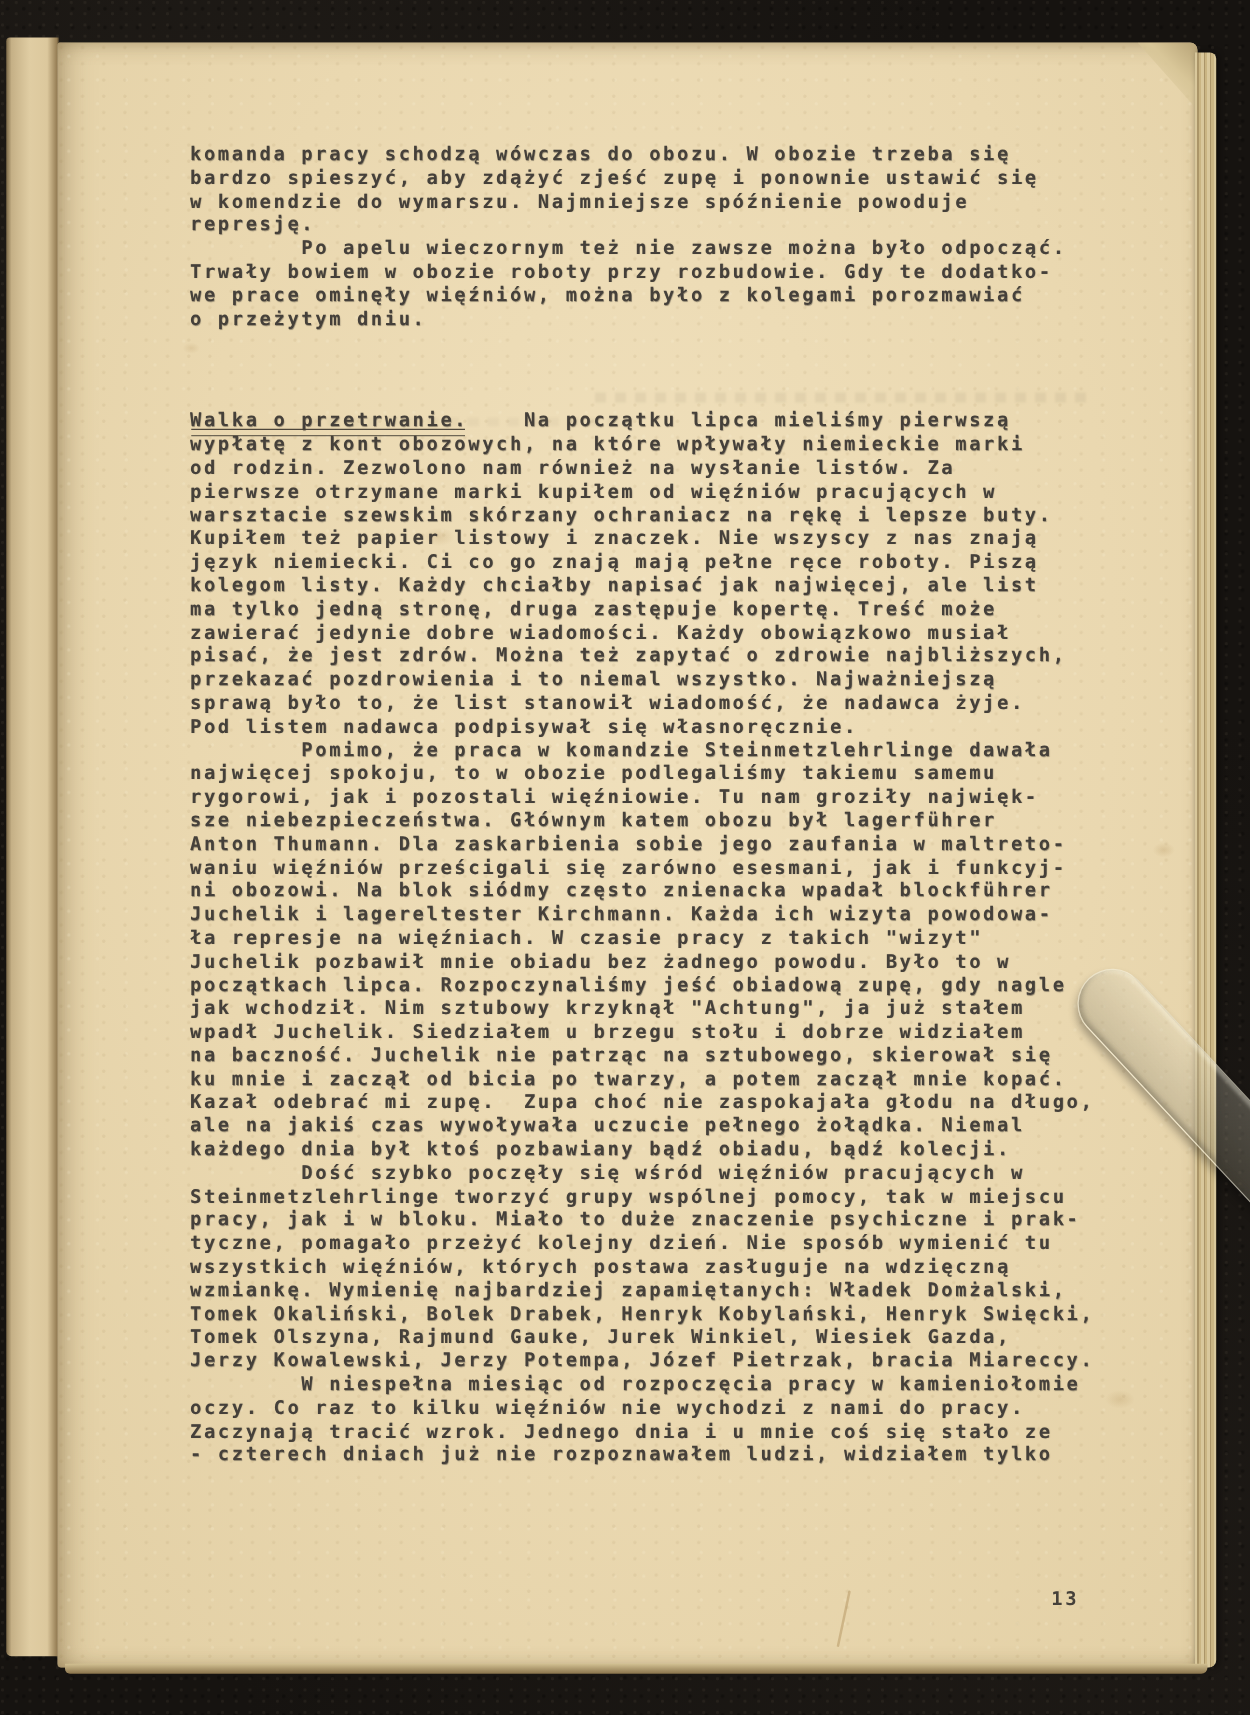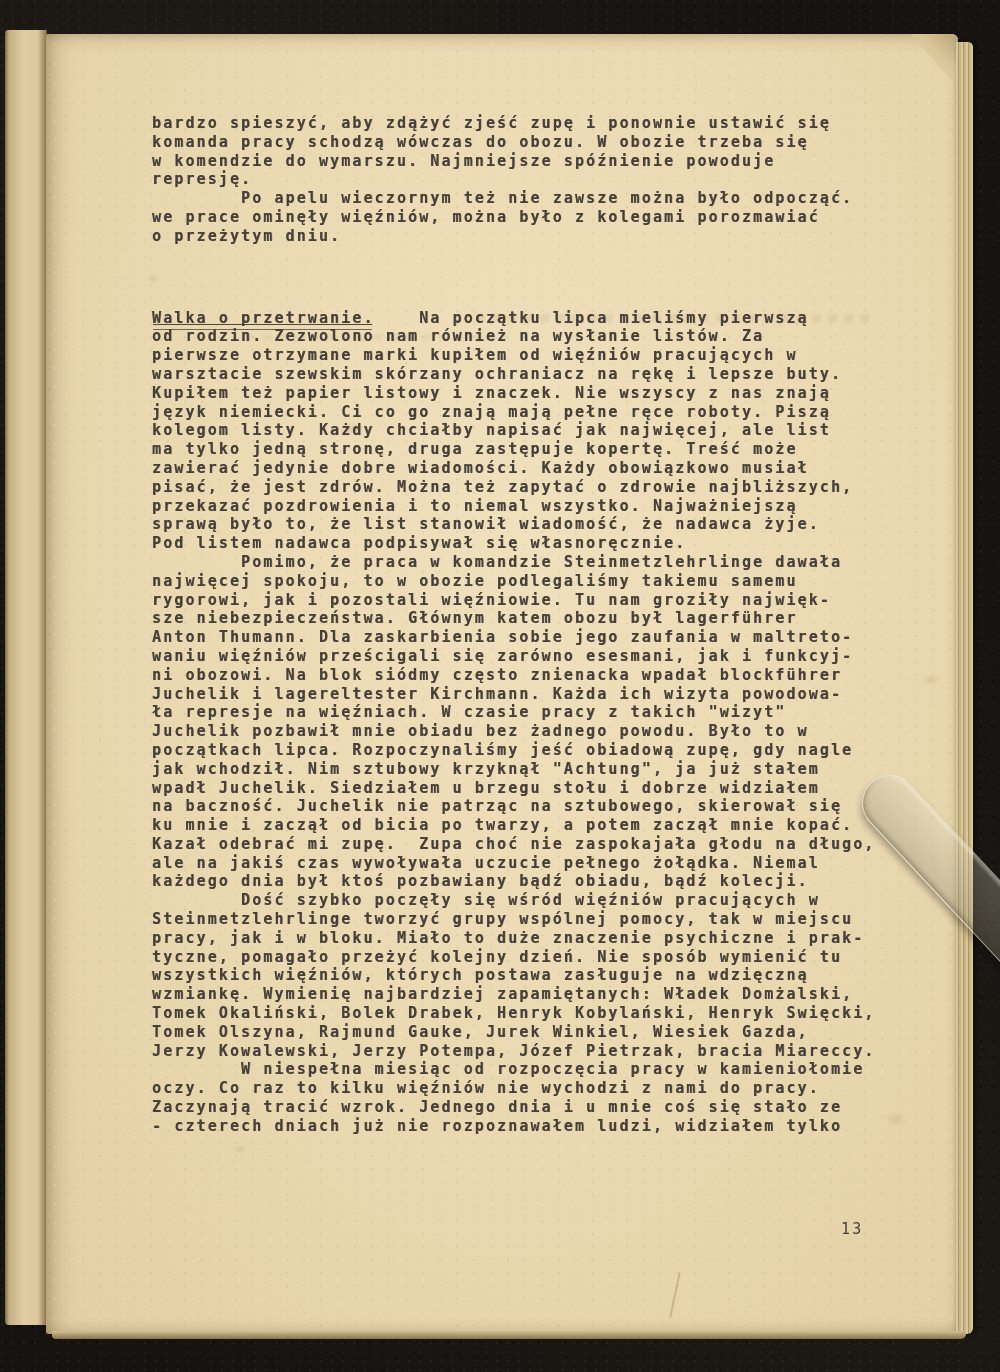--- a/index.html
+++ b/index.html
@@ -79,23 +79,23 @@
   }
   .line{white-space:pre;height:18.8px;}
   .heading-para{margin-top:63px;}
   .hd{position:relative;display:inline-block;}
   .hd::after{ 
     content:"";position:absolute;left:1px;right:3px;bottom:-3px;height:4px;
     border-top:1.7px solid rgba(69,63,53,.95);
     border-bottom:1.4px solid rgba(69,63,53,.75);
   }
   .page-number{
-    position:absolute;left:795px;top:1186px;
+    position:absolute;left:795px;top:1236px;
     font-family:"DejaVu Sans Mono","Liberation Mono",monospace;
-    font-size:15px;font-weight:400;letter-spacing:2.1px;color:var(--ink);
+    font-size:15px;font-weight:700;letter-spacing:2.1px;color:var(--ink);
   }
   
   .clip{
     position:absolute;left:862px;top:775px;width:312px;height:56px;
     border-radius:28px;
     transform:rotate(47deg);transform-origin:28px 28px;
     background:linear-gradient(to bottom,rgba(225,220,200,.28),rgba(140,135,115,.34));
     border:1.5px solid rgba(252,248,230,.5);
     box-shadow:
       inset 0 -3px 4px rgba(60,55,45,.3),
@@ -131,32 +131,34 @@
     <div class="bleed b2"></div>
     <div class="spot s1"></div>
     <div class="spot s2"></div>
     <div class="spot s3"></div>
     <div class="spot s4"></div>
     <div class="spot s5"></div>
     <div class="spot s6"></div>
 
     <div class="text-block">
       <div class="para">
+          <div class="line">komanda pracy schodzą wówczas do obozu. W obozie trzeba się</div>
           <div class="line">bardzo spieszyć, aby zdążyć zjeść zupę i ponownie ustawić się</div>
-          <div class="line">komanda pracy schodzą wówczas do obozu. W obozie trzeba się</div>
           <div class="line">w komendzie do wymarszu. Najmniejsze spóźnienie powoduje</div>
           <div class="line">represję.</div>
           <div class="line">        Po apelu wieczornym też nie zawsze można było odpocząć.</div>
+          <div class="line">Trwały bowiem w obozie roboty przy rozbudowie. Gdy te dodatko-</div>
           <div class="line">we prace ominęły więźniów, można było z kolegami porozmawiać</div>
           <div class="line">o przeżytym dniu.</div>
         </div>
 
       <div class="para heading-para">
         <div class="line"><span class="hd">Walka o przetrwanie.</span><span>    Na początku lipca mieliśmy pierwszą</span></div>
         <div>
+            <div class="line">wypłatę z kont obozowych, na które wpływały niemieckie marki</div>
             <div class="line">od rodzin. Zezwolono nam również na wysłanie listów. Za</div>
             <div class="line">pierwsze otrzymane marki kupiłem od więźniów pracujących w</div>
             <div class="line">warsztacie szewskim skórzany ochraniacz na rękę i lepsze buty.</div>
             <div class="line">Kupiłem też papier listowy i znaczek. Nie wszyscy z nas znają</div>
             <div class="line">język niemiecki. Ci co go znają mają pełne ręce roboty. Piszą</div>
             <div class="line">kolegom listy. Każdy chciałby napisać jak najwięcej, ale list</div>
             <div class="line">ma tylko jedną stronę, druga zastępuje kopertę. Treść może</div>
             <div class="line">zawierać jedynie dobre wiadomości. Każdy obowiązkowo musiał</div>
             <div class="line">pisać, że jest zdrów. Można też zapytać o zdrowie najbliższych,</div>
             <div class="line">przekazać pozdrowienia i to niemal wszystko. Najważniejszą</div>

